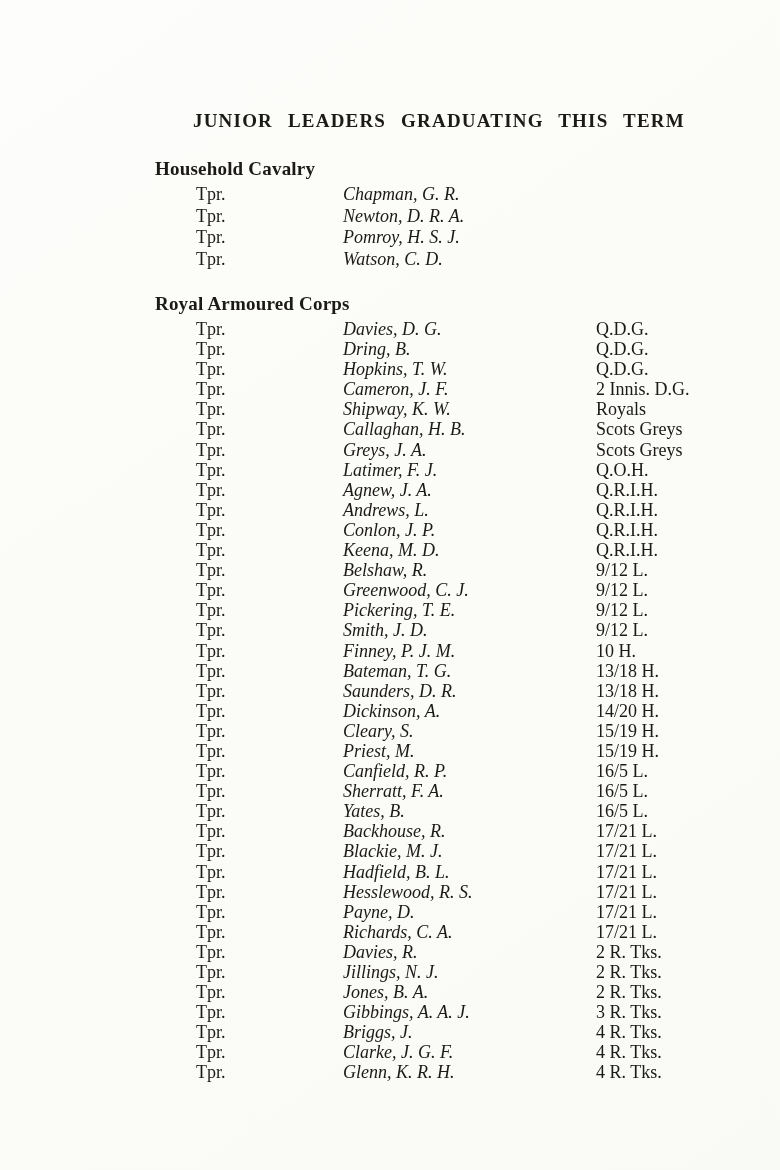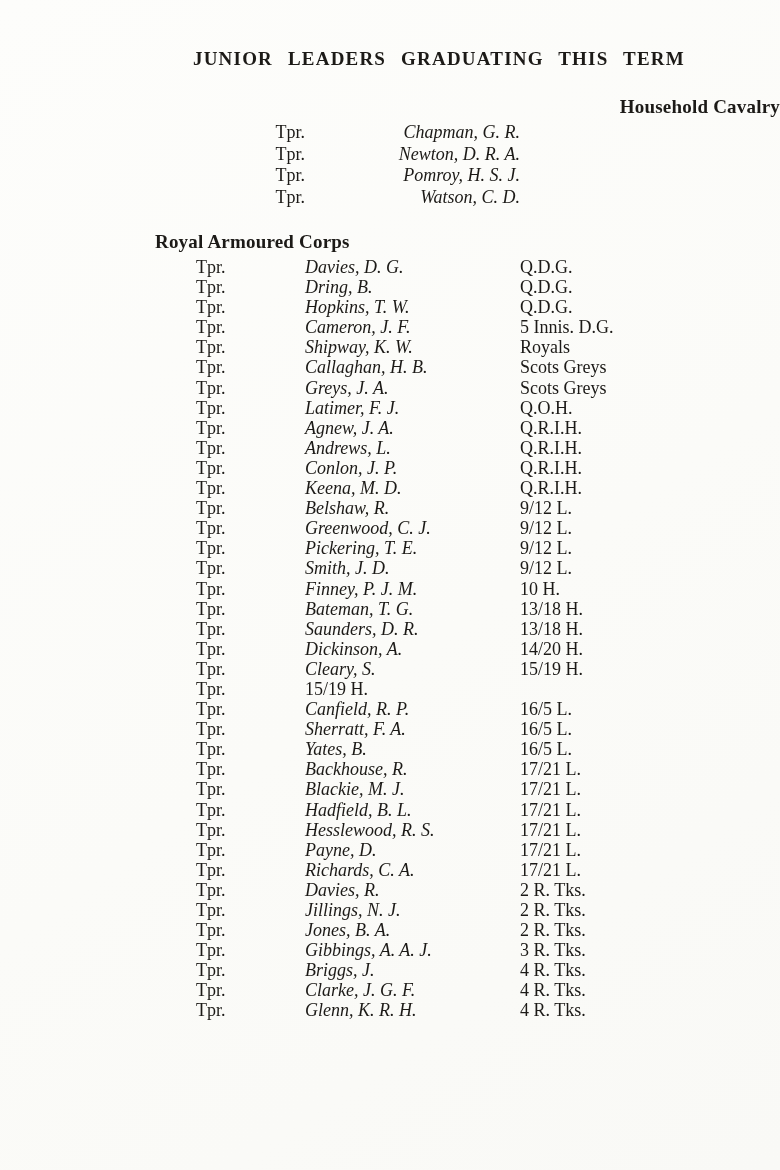--- a/index.html
+++ b/index.html
@@ -10,43 +10,44 @@
     color: #1c1a17;
     overflow: hidden;
   }
   .page {
     position: relative;
     width: 780px;
     height: 1170px;
     background: linear-gradient(145deg, #fdfdfb 0%, #fbfbf8 55%, #f9f9f6 100%);
   }
   .title {
-    padding-top: 48px;
+    padding-top: 110px;
     padding-left: 193px;
     font-size: 19px;
     font-weight: 600;
     letter-spacing: 1.2px;
     word-spacing: 9px;
     white-space: nowrap;
   }
   .section { margin-left: 155px; }
-  .section-hc { margin-top: 26px; text-align: right; }
+  .section-hc { margin-top: 26px; }
   .section-rac { margin-top: 23px; }
   .section-heading {
     font-size: 19px;
     font-weight: bold;
     letter-spacing: 0.2px;
     margin-bottom: 4px;
   }
   .row {
     display: flex;
     font-size: 18px;
     line-height: 20.1px;
     height: 20.1px;
     white-space: nowrap;
+    gap: 38px;
   }
   .section-hc .row { line-height: 21.5px; height: 21.5px; }
   .cell-rank  { margin-left: 41px; width: 109px; }
   .cell-name  { width: 215px; font-style: italic; }
   .cell-regiment { flex: 1; }
 </style>
 </head>
 <body>
 
 <div class="page">
@@ -101,21 +102,21 @@
 
         <div class="row">
           <span class="cell-rank">Tpr.</span>
           <span class="cell-name">Hopkins, T. W.</span>
           <span class="cell-regiment">Q.D.G.</span>
         </div>
 
         <div class="row">
           <span class="cell-rank">Tpr.</span>
           <span class="cell-name">Cameron, J. F.</span>
-          <span class="cell-regiment">5 Innis. D.G.</span>
+          <span class="cell-regiment">2 Innis. D.G.</span>
         </div>
 
         <div class="row">
           <span class="cell-rank">Tpr.</span>
           <span class="cell-name">Shipway, K. W.</span>
           <span class="cell-regiment">Royals</span>
         </div>
 
         <div class="row">
           <span class="cell-rank">Tpr.</span>
@@ -208,20 +209,21 @@
         </div>
 
         <div class="row">
           <span class="cell-rank">Tpr.</span>
           <span class="cell-name">Cleary, S.</span>
           <span class="cell-regiment">15/19 H.</span>
         </div>
 
         <div class="row">
           <span class="cell-rank">Tpr.</span>
+          <span class="cell-name">Priest, M.</span>
           <span class="cell-regiment">15/19 H.</span>
         </div>
 
         <div class="row">
           <span class="cell-rank">Tpr.</span>
           <span class="cell-name">Canfield, R. P.</span>
           <span class="cell-regiment">16/5 L.</span>
         </div>
 
         <div class="row">

